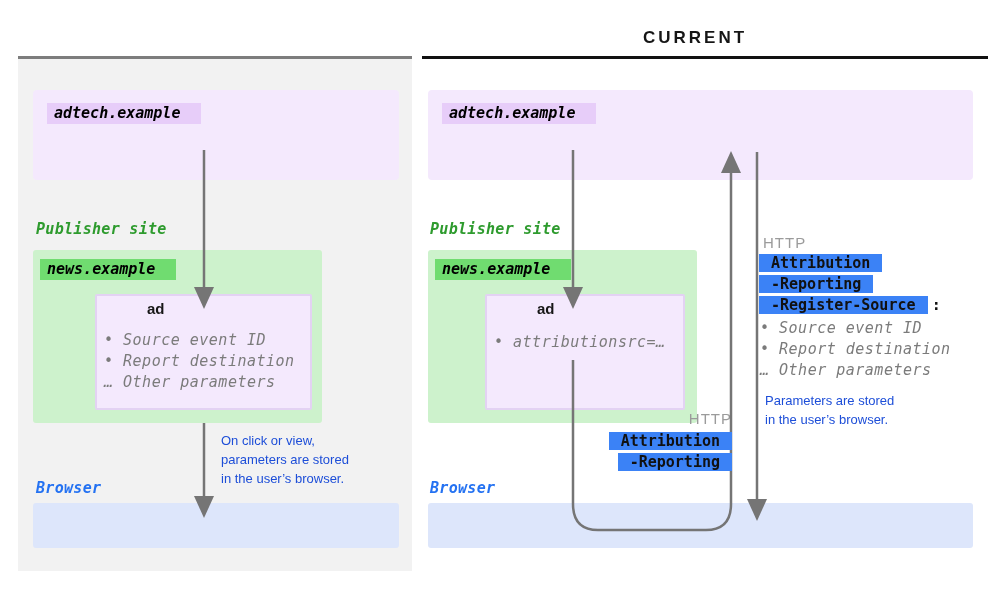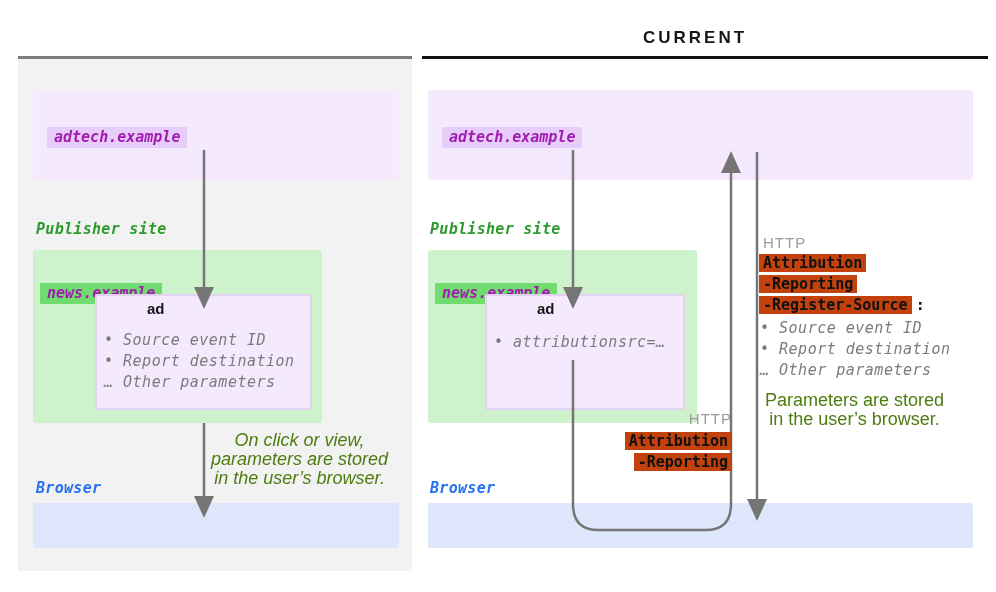--- a/index.html
+++ b/index.html
@@ -32,21 +32,21 @@
   .adtech-cur{left:428px;top:90px;width:545px;height:90px;}
   .green-prev{left:33px;top:250px;width:289px;height:173px;}
   .green-cur{left:428px;top:250px;width:269px;height:173px;}
   .adbox-prev{left:95px;top:294px;width:217px;height:116px;}
   .adbox-cur{left:485px;top:294px;width:200px;height:116px;}
   .blue-prev{left:33px;top:503px;width:366px;height:45px;}
   .blue-cur{left:428px;top:503px;width:545px;height:45px;}
 
   
   .domain-chip{position:absolute;font-size:15px;font-weight:bold;font-style:italic;
-    color:#a21caf;padding:1px 7px 2px 7px;line-height:18px;margin-top:24px;}
+    color:#000000;padding:1px 21px 2px 7px;line-height:18px;}
   .purple-chip{background:#e7cdf9;}
   .green-chip{background:#70dc70;}
   .chip-adtech-prev{left:47px;top:103px;}
   .chip-adtech-cur{left:442px;top:103px;}
   .chip-news-prev{left:40px;top:259px;}
   .chip-news-cur{left:435px;top:259px;}
 
   
   .sec-label{position:absolute;font-size:15px;font-weight:600;letter-spacing:.3px;}
   .pub-prev{left:36px;top:220px;color:#2e9b2e;}
@@ -56,31 +56,31 @@
 
   
   .ad-title{position:absolute;font-size:15px;font-weight:bold;color:#161616;margin-left:40px;}
   .ad-title-prev{left:107px;top:300px;}
   .ad-title-cur{left:497px;top:300px;}
   .ad-items{position:absolute;font-size:15px;line-height:21px;color:#7b7b7b;letter-spacing:.5px;}
   .ad-items-prev{left:104px;top:330px;}
   .ad-items-cur{left:494px;top:332px;}
 
   
-  .caption{position:absolute;font-size:18px;line-height:19px;color:#4d7c0f;text-align:center;}
-  .cap-prev{left:211px;top:431px;font-style:italic;}
+  .caption{position:absolute;font-size:13px;line-height:19px;color:#1d4ed8;}
+  .cap-prev{left:221px;top:431px;}
   .cap-cur{left:765px;top:391px;}
 
   
   .http-word{position:absolute;font-size:15px;color:#9b9b9b;letter-spacing:1px;}
   .http-req-word{left:500px;width:232px;top:410px;text-align:right;}
   .http-res-word{left:763px;top:234px;}
   .chips{position:absolute;z-index:10;font-size:15px;line-height:21px;}
   .chips div{height:21px;}
-  .chips span.hl{background:#c2410c;color:#111;font-weight:600;padding:0 4px;
+  .chips span.hl{background:#3b82f6;color:#111;font-weight:600;padding:0 12px;
     font-family:"DejaVu Sans Mono",monospace;}
   .chips span.colon{color:#111;font-weight:600;font-family:"DejaVu Sans Mono",monospace;}
   .chips-req{left:500px;width:232px;top:430px;text-align:right;}
   .chips-res{left:759px;top:252px;text-align:left;}
 
   .res-items{position:absolute;left:760px;top:318px;font-size:15px;line-height:21px;
     color:#7b7b7b;letter-spacing:.5px;}
 
   
   .arrows{position:absolute;left:0;top:0;width:996px;height:592px;z-index:5;pointer-events:none;}

